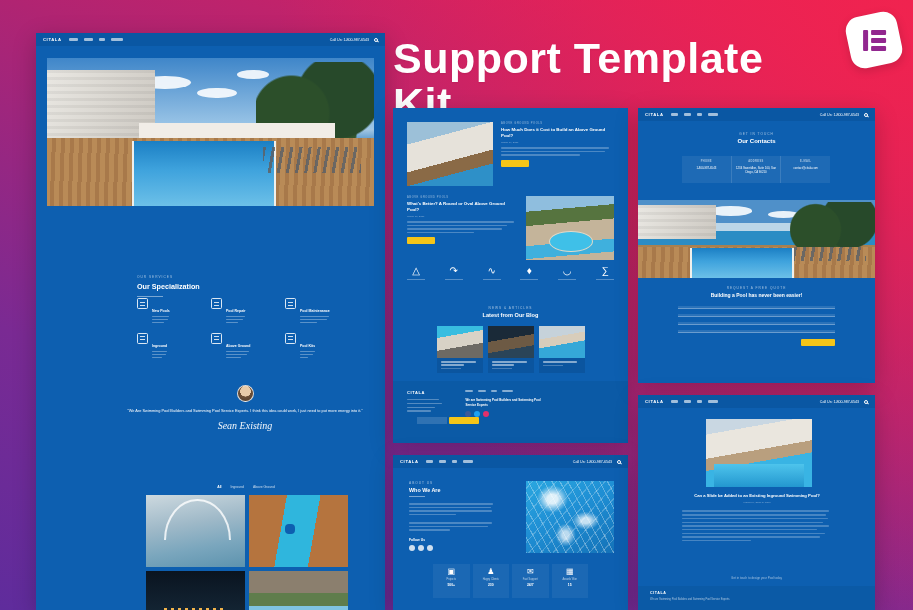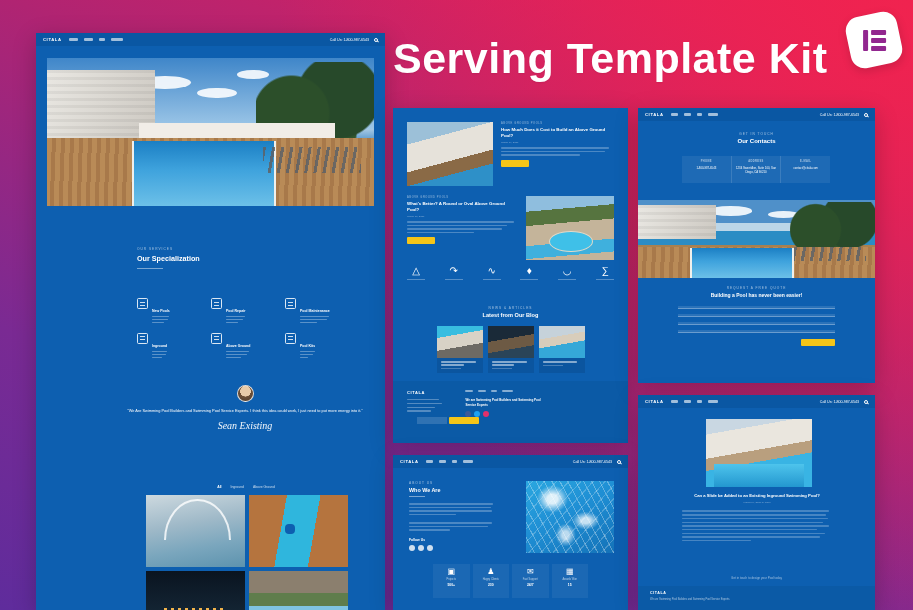--- a/index.html
+++ b/index.html
@@ -194,21 +194,21 @@
   .post-meta{font-size:2.5px;color:rgba(255,255,255,.45);margin:3px 0 6px;}
   .post-p span{display:block;height:1.5px;background:rgba(255,255,255,.24);margin-bottom:2.2px;border-radius:.8px;}
   .post-cta{position:absolute;left:0;bottom:30px;width:100%;text-align:center;font-size:3px;color:rgba(255,255,255,.55);}
   .r2-foot{position:absolute;left:0;bottom:0;width:100%;height:24px;background:#0b5aa6;padding:5px 12px;}
 </style>
 </head>
 <body>
 
 <div class="bg-wrap"></div>
 
-<div class="kit-title">Serving Template Kit</div>
+<div class="kit-title">Support Template Kit</div>
 <div class="elementor-badge">
   <span class="emark">
     <span class="ebar"></span>
     <span class="estack">
         <i></i>
         <i></i>
         <i></i>
       </span>
   </span>
 </div>
@@ -234,21 +234,21 @@
     <div class="cloud" style="left:46%;top:20%;width:12%;height:7%"></div>
     <div class="cloud" style="left:58%;top:8%;width:10%;height:6%"></div>
     <div class="bldgL"></div>
     <div class="treesR"></div>
     <div class="wallbg"></div>
     <div class="deck"></div>
     <div class="poolwater"></div>
     <div class="loungers"></div>
   </div>
 
-  <div style="position:absolute;left:101px;top:214px">
+  <div style="position:absolute;left:101px;top:242px">
     <div class="sec-label">OUR SERVICES</div>
     <div class="sec-title" style="margin:3px 0 5px">Our Specialization</div>
     <div class="sec-rule"></div>
   </div>
 
   <div class="spec-grid">
     <div class="spec-item">
       <span class="spec-ico"></span>
       <span><span class="spec-name">New Pools</span>
       <span class="spec-desc"><span style="width:96%"></span><span style="width:90%"></span><span style="width:70%"></span></span></span>

